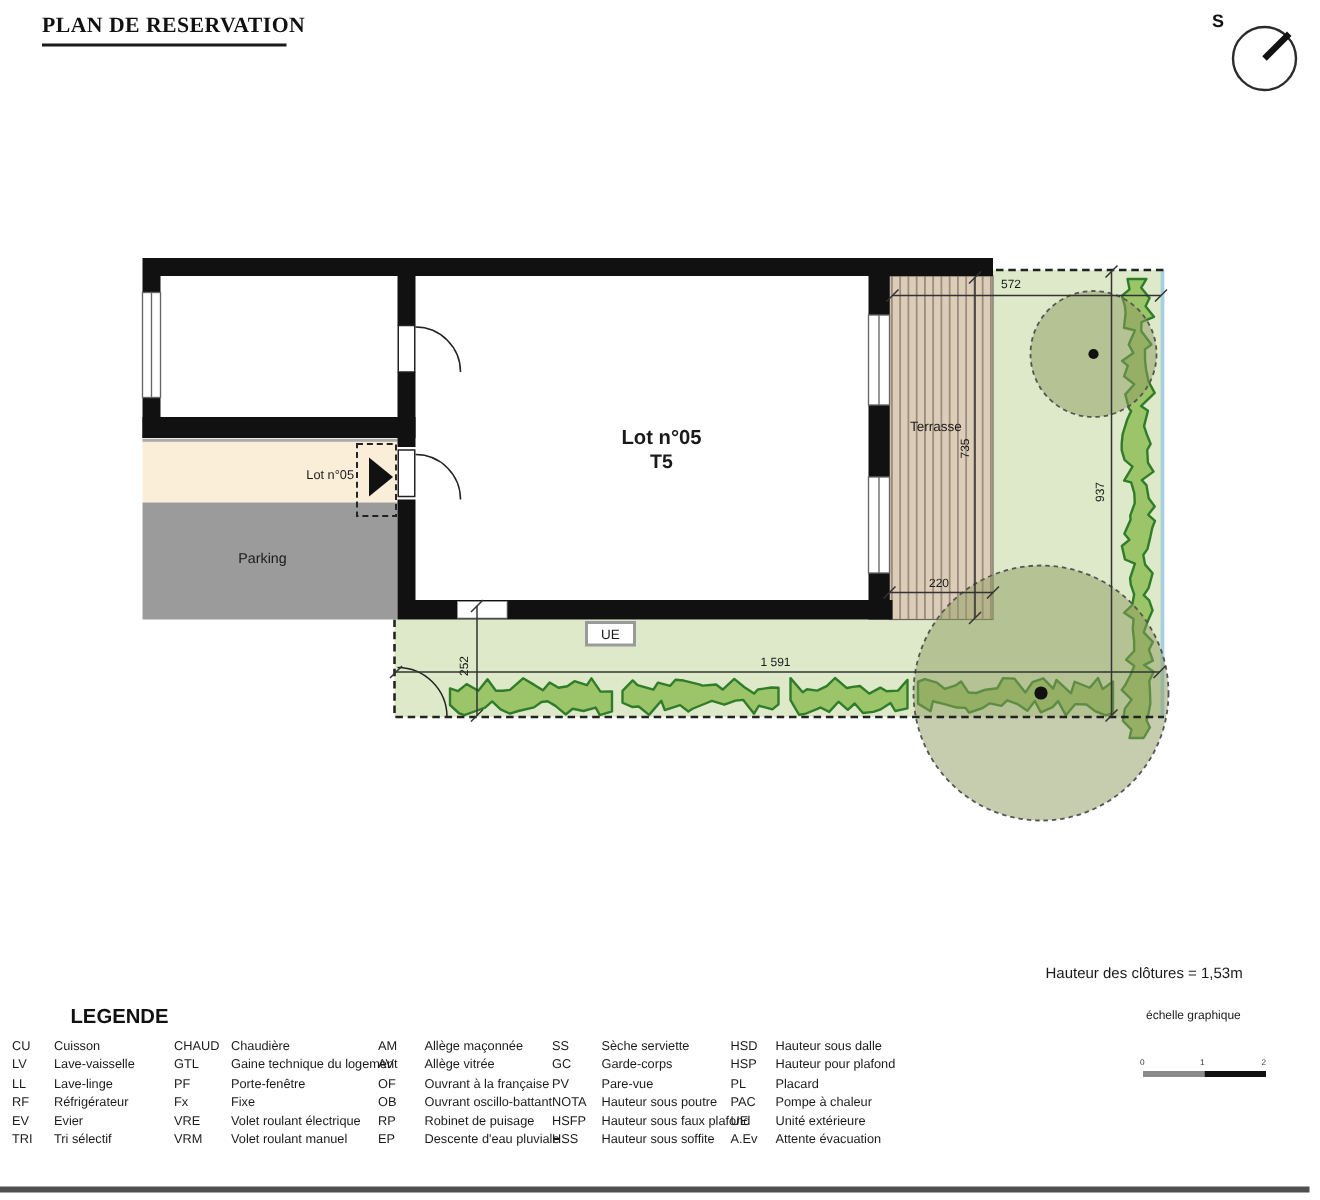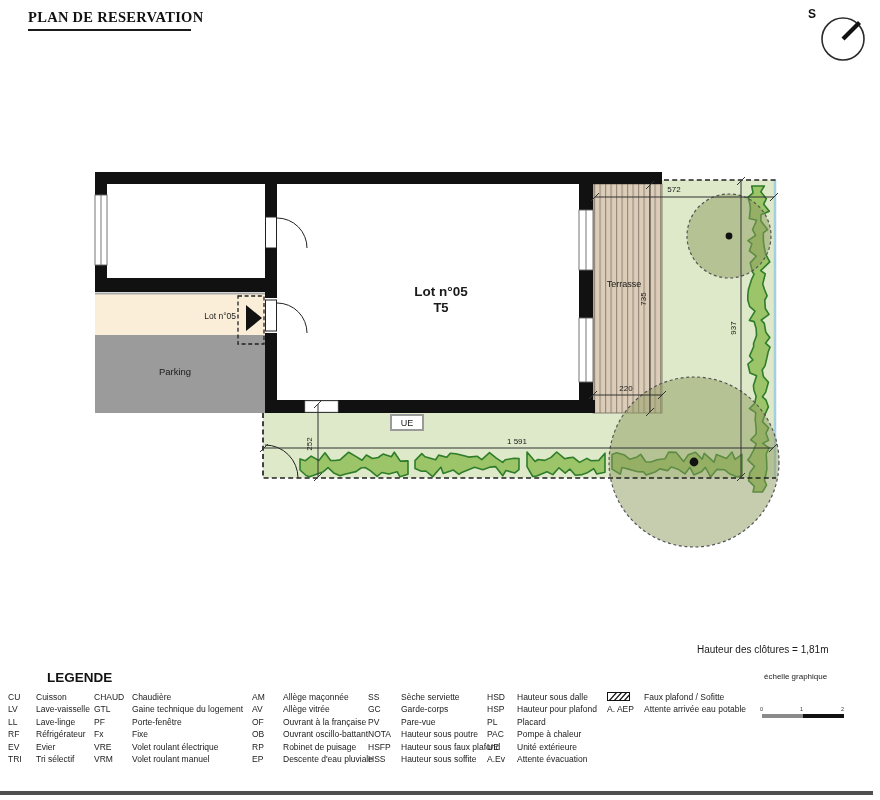--- a/index.html
+++ b/index.html
@@ -139,34 +139,34 @@
     <rect x="391" y="415" width="32" height="15" fill="#ffffff" stroke="#9a9a9a" stroke-width="2"></rect>
     <text class="lbl" text-anchor="middle" x="407" y="426" font-size="9">UE</text>
 
     <g>
       <text x="808" y="18" font-size="12" font-weight="bold" fill="#111">S</text>
       <circle cx="843" cy="39" r="21" fill="#fff" stroke="#2b2b2b" stroke-width="1.6"></circle>
       <line x1="843" y1="39" x2="859.5" y2="22.5" stroke="#111" stroke-width="4.2"></line>
     </g>
   </svg>
 
-  <div class="fence-note">Hauteur des clôtures = 1,81m</div>
+  <div class="fence-note">Hauteur des clôtures = 1,53m</div>
 
   <div class="legend-title">LEGENDE</div>
 
   <div class="lcol c1" style="left:8px">
 
   <div class="lrow"><span class="labbr">CU</span><span class="llabel">Cuisson</span></div>
       <div class="lrow"><span class="labbr">LV</span><span class="llabel">Lave-vaisselle</span></div>
       <div class="lrow"><span class="labbr">LL</span><span class="llabel">Lave-linge</span></div>
       <div class="lrow"><span class="labbr">RF</span><span class="llabel">Réfrigérateur</span></div>
       <div class="lrow"><span class="labbr">EV</span><span class="llabel">Evier</span></div>
       <div class="lrow"><span class="labbr">TRI</span><span class="llabel">Tri sélectif</span></div>
     </div>
-  <div class="lcol c2" style="left:94px">
+  <div class="lcol c2" style="left:116px">
 
   <div class="lrow"><span class="labbr">CHAUD</span><span class="llabel">Chaudière</span></div>
       <div class="lrow"><span class="labbr">GTL</span><span class="llabel">Gaine technique du logement</span></div>
       <div class="lrow"><span class="labbr">PF</span><span class="llabel">Porte-fenêtre</span></div>
       <div class="lrow"><span class="labbr">Fx</span><span class="llabel">Fixe</span></div>
       <div class="lrow"><span class="labbr">VRE</span><span class="llabel">Volet roulant électrique</span></div>
       <div class="lrow"><span class="labbr">VRM</span><span class="llabel">Volet roulant manuel</span></div>
     </div>
   <div class="lcol c3" style="left:252px">
 
@@ -189,31 +189,20 @@
   <div class="lcol c5" style="left:487px">
 
   <div class="lrow"><span class="labbr">HSD</span><span class="llabel">Hauteur sous dalle</span></div>
       <div class="lrow"><span class="labbr">HSP</span><span class="llabel">Hauteur pour plafond</span></div>
       <div class="lrow"><span class="labbr">PL</span><span class="llabel">Placard</span></div>
       <div class="lrow"><span class="labbr">PAC</span><span class="llabel">Pompe à chaleur</span></div>
       <div class="lrow"><span class="labbr">UE</span><span class="llabel">Unité extérieure</span></div>
       <div class="lrow"><span class="labbr">A.Ev</span><span class="llabel">Attente évacuation</span></div>
     </div>
 
-  <div class="lcol c6" style="left:607px">
-    <div class="lrow">
-      <span class="hatchicon"><svg width="23" height="9">
-            <rect x="0.5" y="0.5" width="22" height="8" fill="#fff" stroke="#111" stroke-width="1"></rect>
-            <path d="M2,9 L10,0 M7,9 L15,0 M12,9 L20,0 M17,9 L25,0" stroke="#111" stroke-width="1.2"></path>
-          </svg></span><span class="llabel">Faux plafond / Sofitte</span>
-    </div>
-    <div class="lrow">
-      <span class="labbr">A. AEP</span><span class="llabel">Attente arrivée eau potable</span>
-    </div>
-  </div>
 
   <div class="scale-label">échelle graphique</div>
   <span class="scale-num" style="left:760px">0</span>
   <span class="scale-num" style="left:800px">1</span>
   <span class="scale-num" style="left:841px">2</span>
   <div class="scale-bar">
     <span class="seg" style="background:#8a8a8a"></span><span class="seg" style="background:#111"></span>
   </div>
 
   <div class="bottom-bar"></div>

